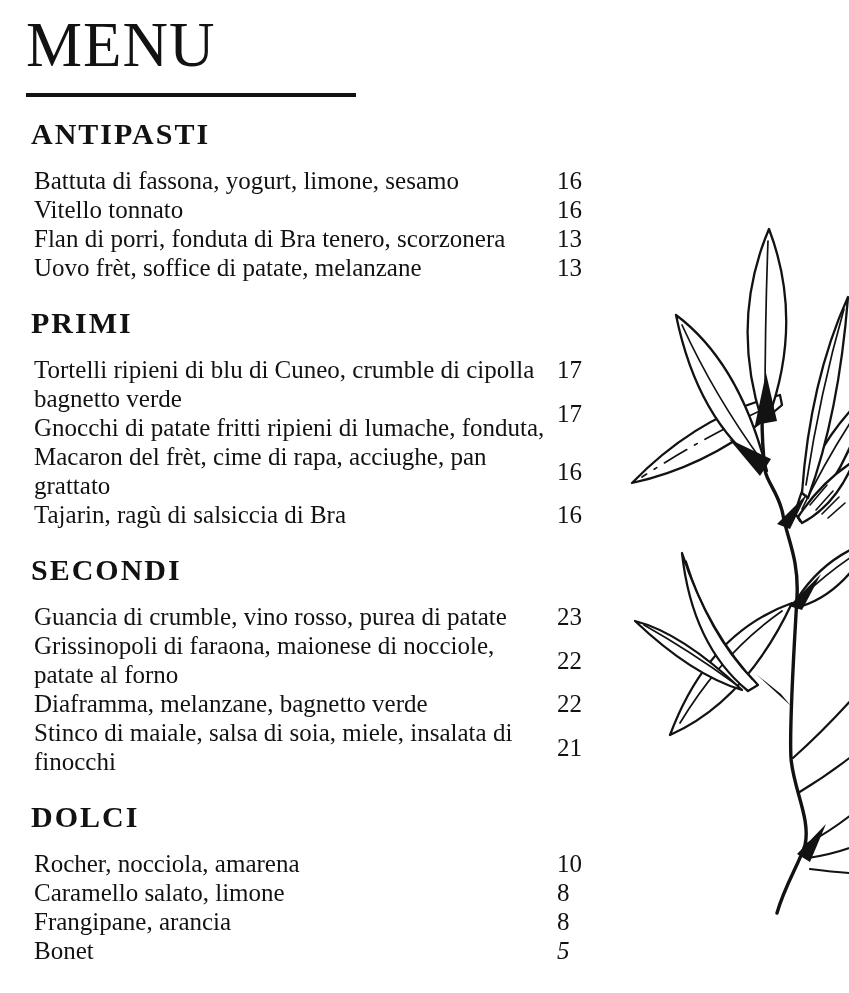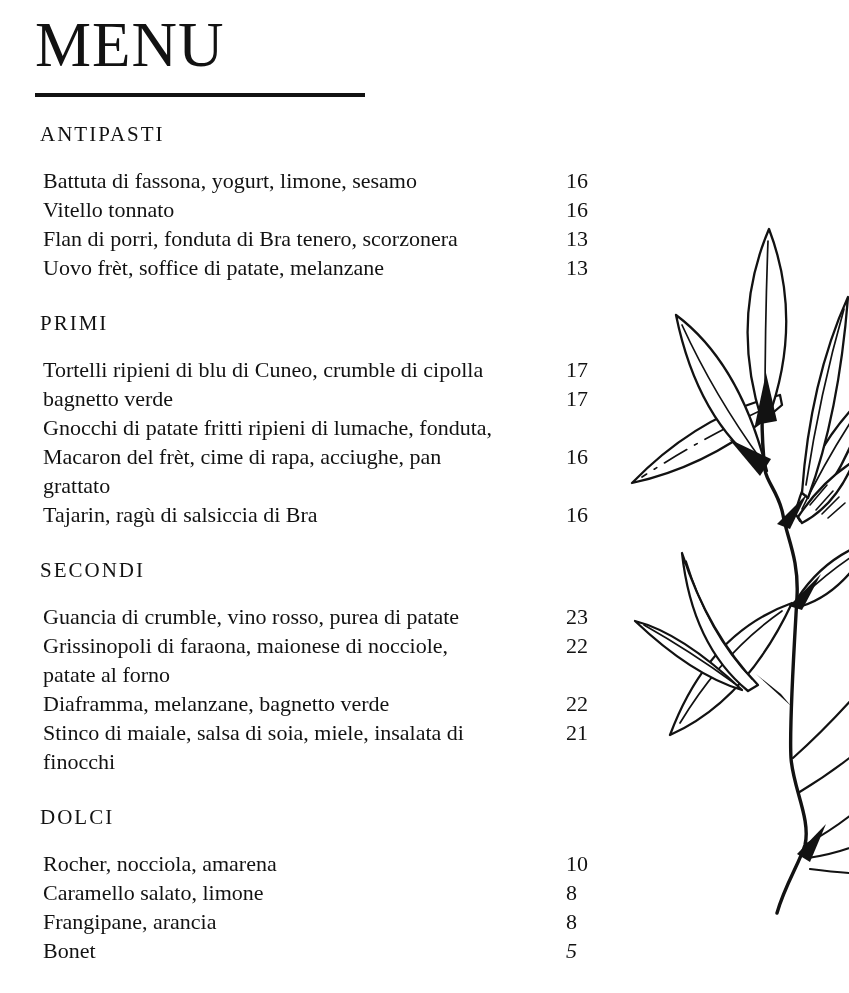--- a/index.html
+++ b/index.html
@@ -6,46 +6,47 @@
   * { box-sizing: border-box; }
   html, body { margin: 0; padding: 0; }
   body {
     width: 849px; height: 993px;
     background: var(--paper);
     color: var(--ink);
     font-family: "Liberation Serif", "DejaVu Serif", serif;
     position: relative;
     overflow: hidden;
   }
-  .menu-wrap { position: absolute; left: 13px; top: 0; width: 640px; }
+  .menu-wrap { position: absolute; left: 4px; top: 0; width: 640px; }
   .title {
     font-size: 63px; line-height: 64px;
     margin: 13px 0 0 22px;
     letter-spacing: 1px;
     font-weight: 500;
   }
   .title-rule {
     width: 330px; height: 4px;
     background: var(--ink);
     margin: 16px 0 0 22px;
   }
   .section { margin-top: 0; }
   .section-heading {
-    font-size: 21px; line-height: 34px;
-    font-weight: 400;
+    font-size: 30px; line-height: 34px;
+    font-weight: 700;
     letter-spacing: 2px;
     margin: 24px 0 0 27px;
   }
   .section:first-of-type .section-heading { margin-top: 20px; }
   .items { margin-top: 15px; }
   .item-row {
     display: flex;
     padding-left: 30px;
-    font-size: 22px;
+    font-size: 25px;
     line-height: 29px;
+    align-items: center;
   }
   .item-name { width: 516px; }
   .item-name .line { white-space: nowrap; }
   .item-price { width: 46px; padding-left: 7px; }
   .item-price.italic { font-style: italic; }
   .branch {
     position: absolute;
     left: 630px; top: 213px;
     width: 219px; height: 712px;
   }

